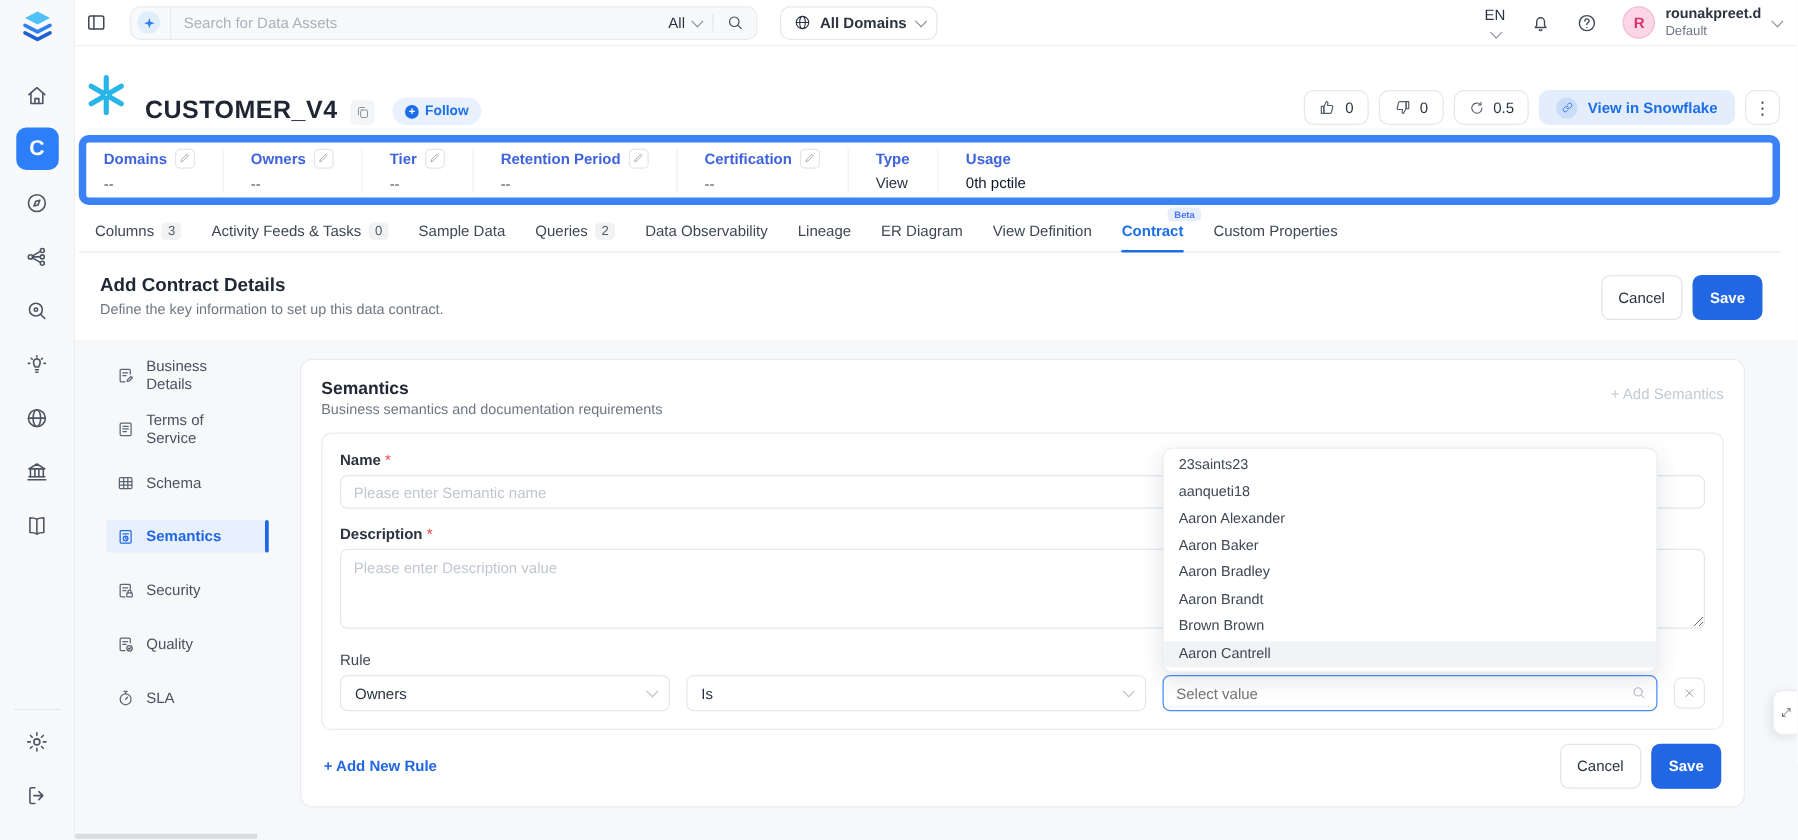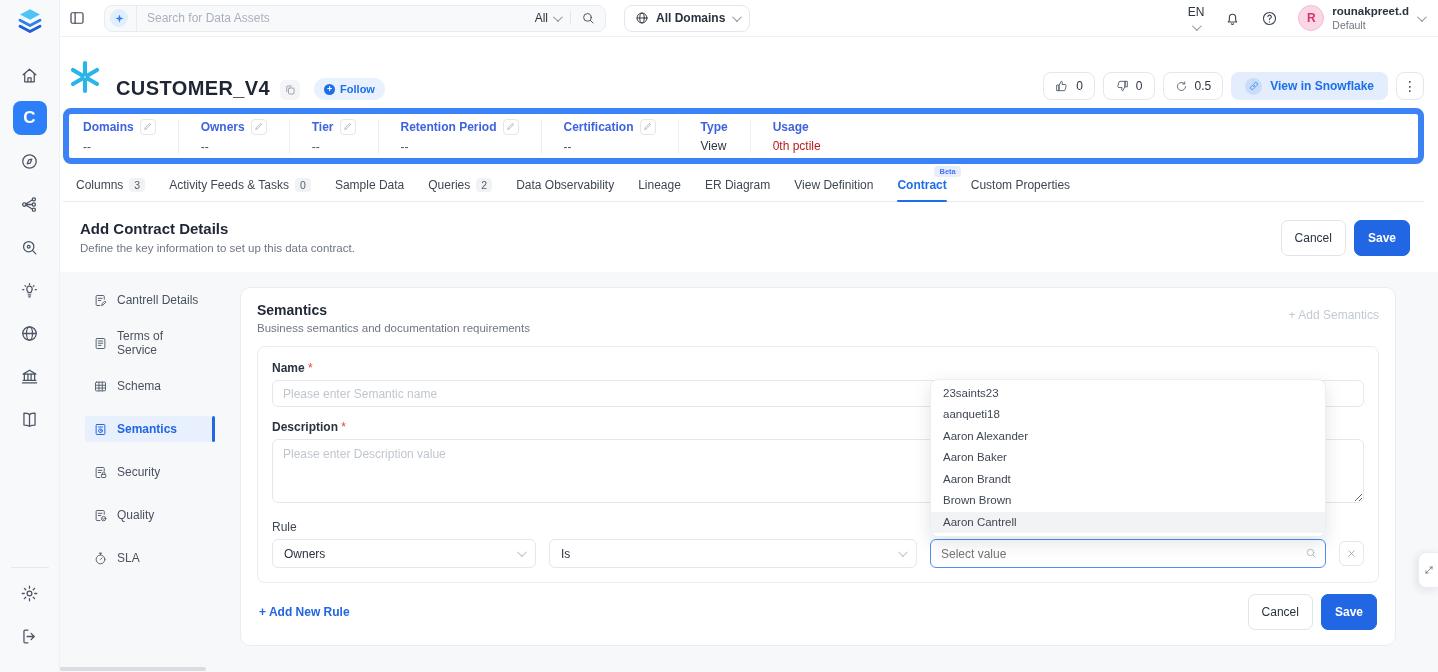--- a/index.html
+++ b/index.html
@@ -392,21 +392,21 @@
     <div class="meta-field">
       <div class="meta-label">
           <span>Type</span>
         </div>
       <div class="meta-value" style="color:#2b3340">View</div>
     </div>
     <div class="meta-field">
       <div class="meta-label">
           <span>Usage</span>
         </div>
-      <div class="meta-value" style="color:#b91c1c">0th pctile</div>
+      <div class="meta-value" style="color:#0f172a">0th pctile</div>
     </div>
   </div>
 
   <div class="tabs">
     <span class="tab">
         <span>Columns</span>
         <span class="cnt">3</span>
       </span>
     <span class="tab">
         <span>Activity Feeds &amp; Tasks</span>
@@ -455,21 +455,21 @@
 
   <div class="cnav">
     <div class="cnav-item">
       <span class="nic">
           <svg class="ic" width="15" height="15" viewBox="0 0 24 24">
             <path d="M18 10V5.5A1.5 1.5 0 0 0 16.5 4h-10A1.5 1.5 0 0 0 5 5.5v13A1.5 1.5 0 0 0 6.5 20H11"></path>
             <path d="M8.5 8.5h6M8.5 12h4"></path>
             <path d="M14 19.5l.6-2.4 4.2-4.2 1.8 1.8-4.2 4.2z"></path>
           </svg>
         </span>
-      <span>Cantrell Details</span>
+      <span>Business Details</span>
     </div>
     <div class="cnav-item">
       <span class="nic">
           <svg class="ic" width="15" height="15" viewBox="0 0 24 24">
             <rect x="5" y="4" width="14" height="16" rx="1.5"></rect>
             <path d="M8.5 8h7M8.5 11.5h7M8.5 15h4.5"></path>
           </svg>
         </span>
       <span>Terms of Service</span>
     </div>
@@ -559,20 +559,21 @@
                 <circle cx="11" cy="11" r="6.5"></circle>
                 <path d="M16 16l4.5 4.5"></path>
               </svg>
           </span>
           
           <div class="dropdown">
             <div class="dd-item">23saints23</div>
             <div class="dd-item">aanqueti18</div>
             <div class="dd-item">Aaron Alexander</div>
             <div class="dd-item">Aaron Baker</div>
+            <div class="dd-item">Aaron Bradley</div>
             <div class="dd-item">Aaron Brandt</div>
             <div class="dd-item">Brown Brown</div>
             <div class="dd-item hl">Aaron Cantrell</div>
           </div>
         </div>
         <span class="remove-btn">
           <svg class="ic" width="11" height="11" viewBox="0 0 24 24">
               <path d="M6 6l12 12M18 6L6 18"></path>
             </svg>
         </span>

